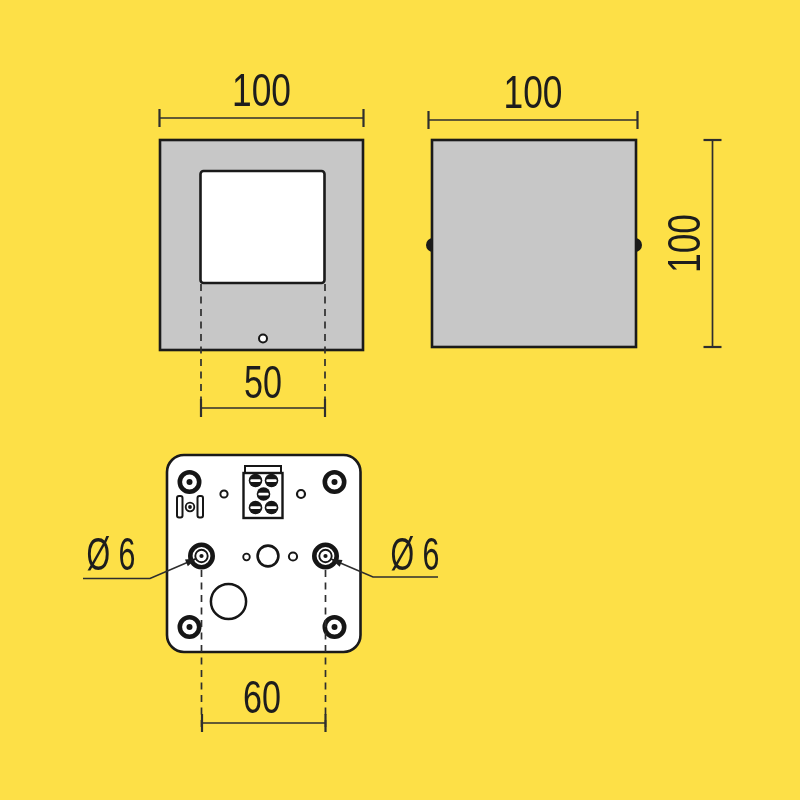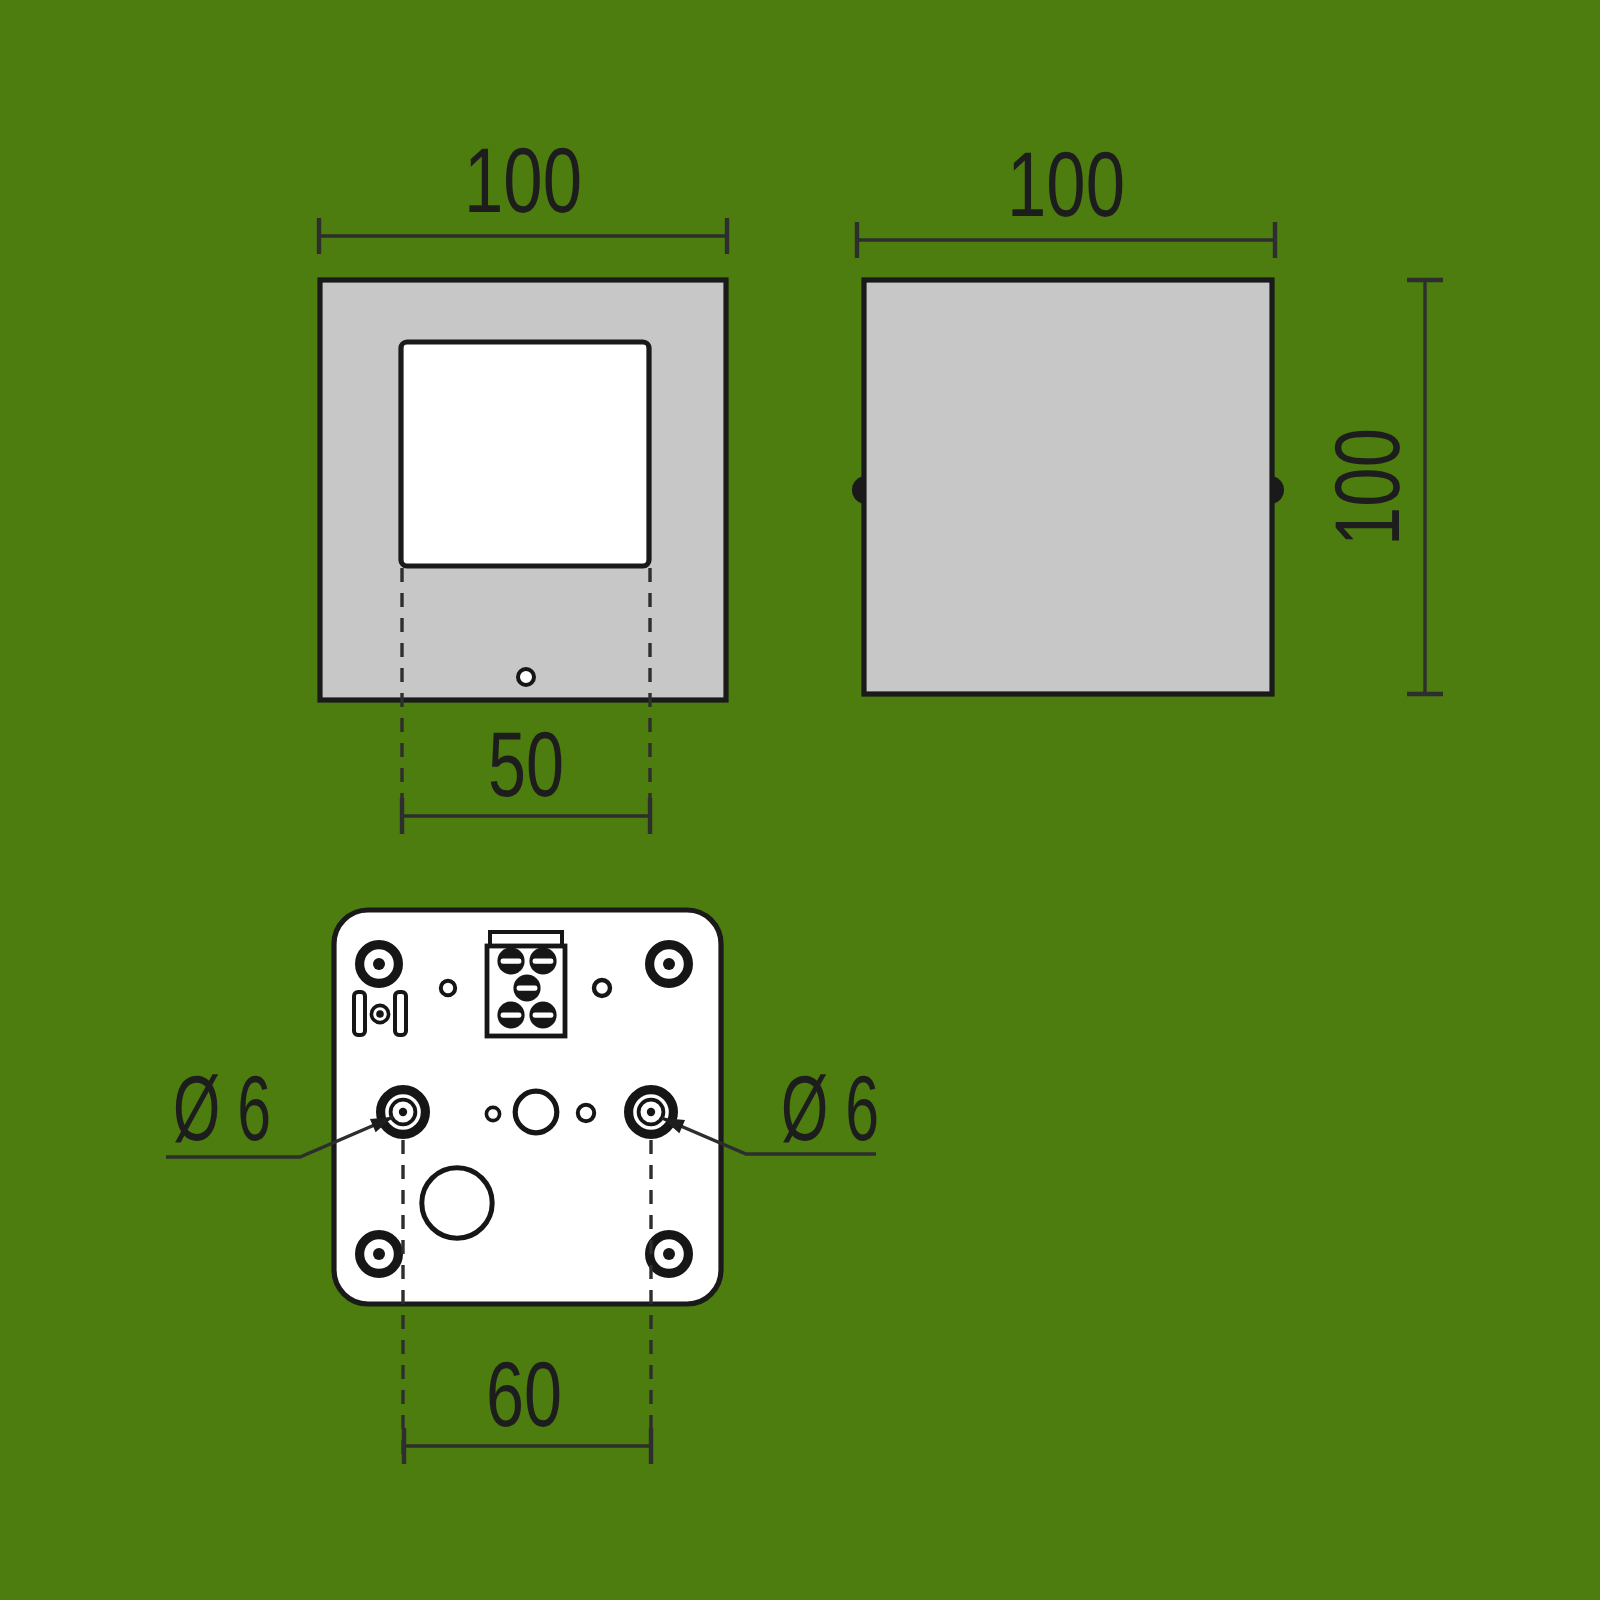--- a/index.html
+++ b/index.html
@@ -1,17 +1,17 @@
 <!DOCTYPE html>
 <html><head>
 <meta charset="utf-8">
 <style>
   html,body { margin:0; padding:0; background:#ffffff; }
   .canvas {
-    position:relative; width:800px; height:800px; background:#4d7c0f;
+    position:relative; width:800px; height:800px; background:#fde047;
     font-family:"Liberation Sans", sans-serif;
   }
   svg { display:block; }
   .body-shape  { fill:#c7c7c7; stroke:#1a1a1a; stroke-width:2.6; stroke-linejoin:miter; }
   .white-shape { fill:#ffffff; stroke:#1a1a1a; stroke-width:2.6; }
   .detail      { fill:#ffffff; stroke:#161616; }
   .filled      { fill:#161616; stroke:none; }
   .dim-line    { stroke:#2e2e2e; stroke-width:1.7; fill:none; }
   .dim-tick    { stroke:#2e2e2e; stroke-width:2.2; }
   .dashed      { stroke:#2e2e2e; stroke-width:1.7; stroke-dasharray:7 5.5; fill:none; }

